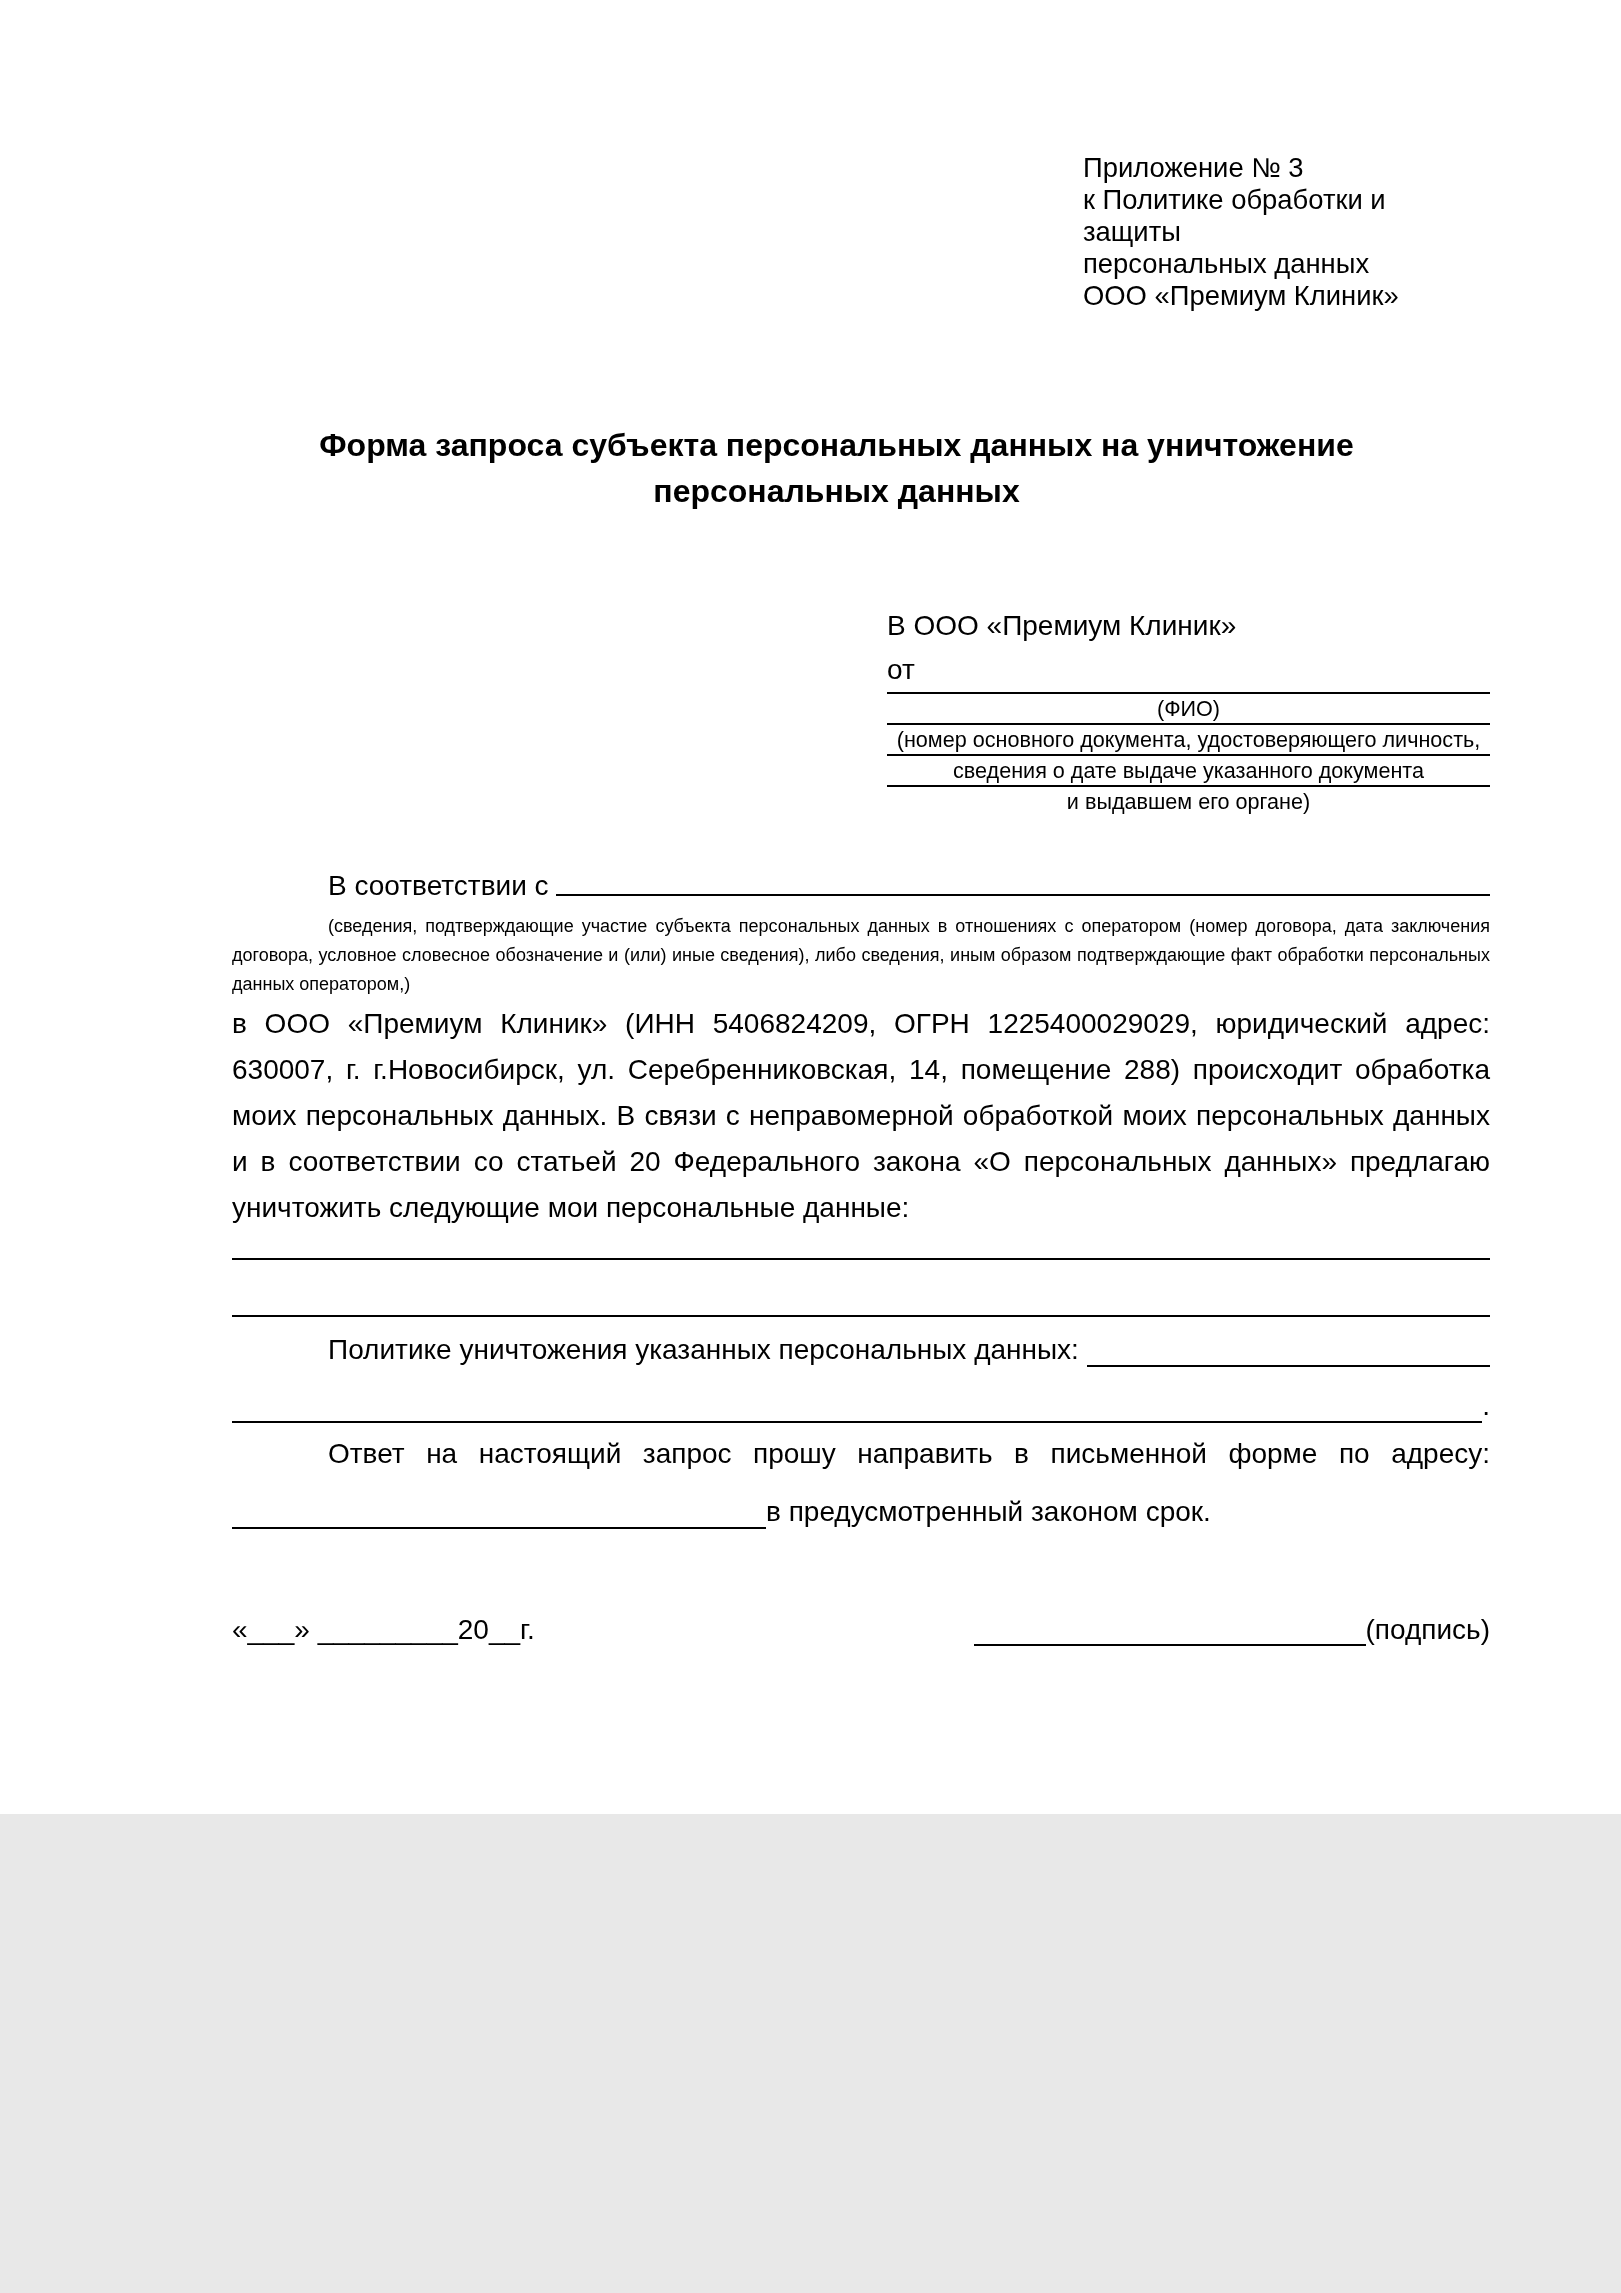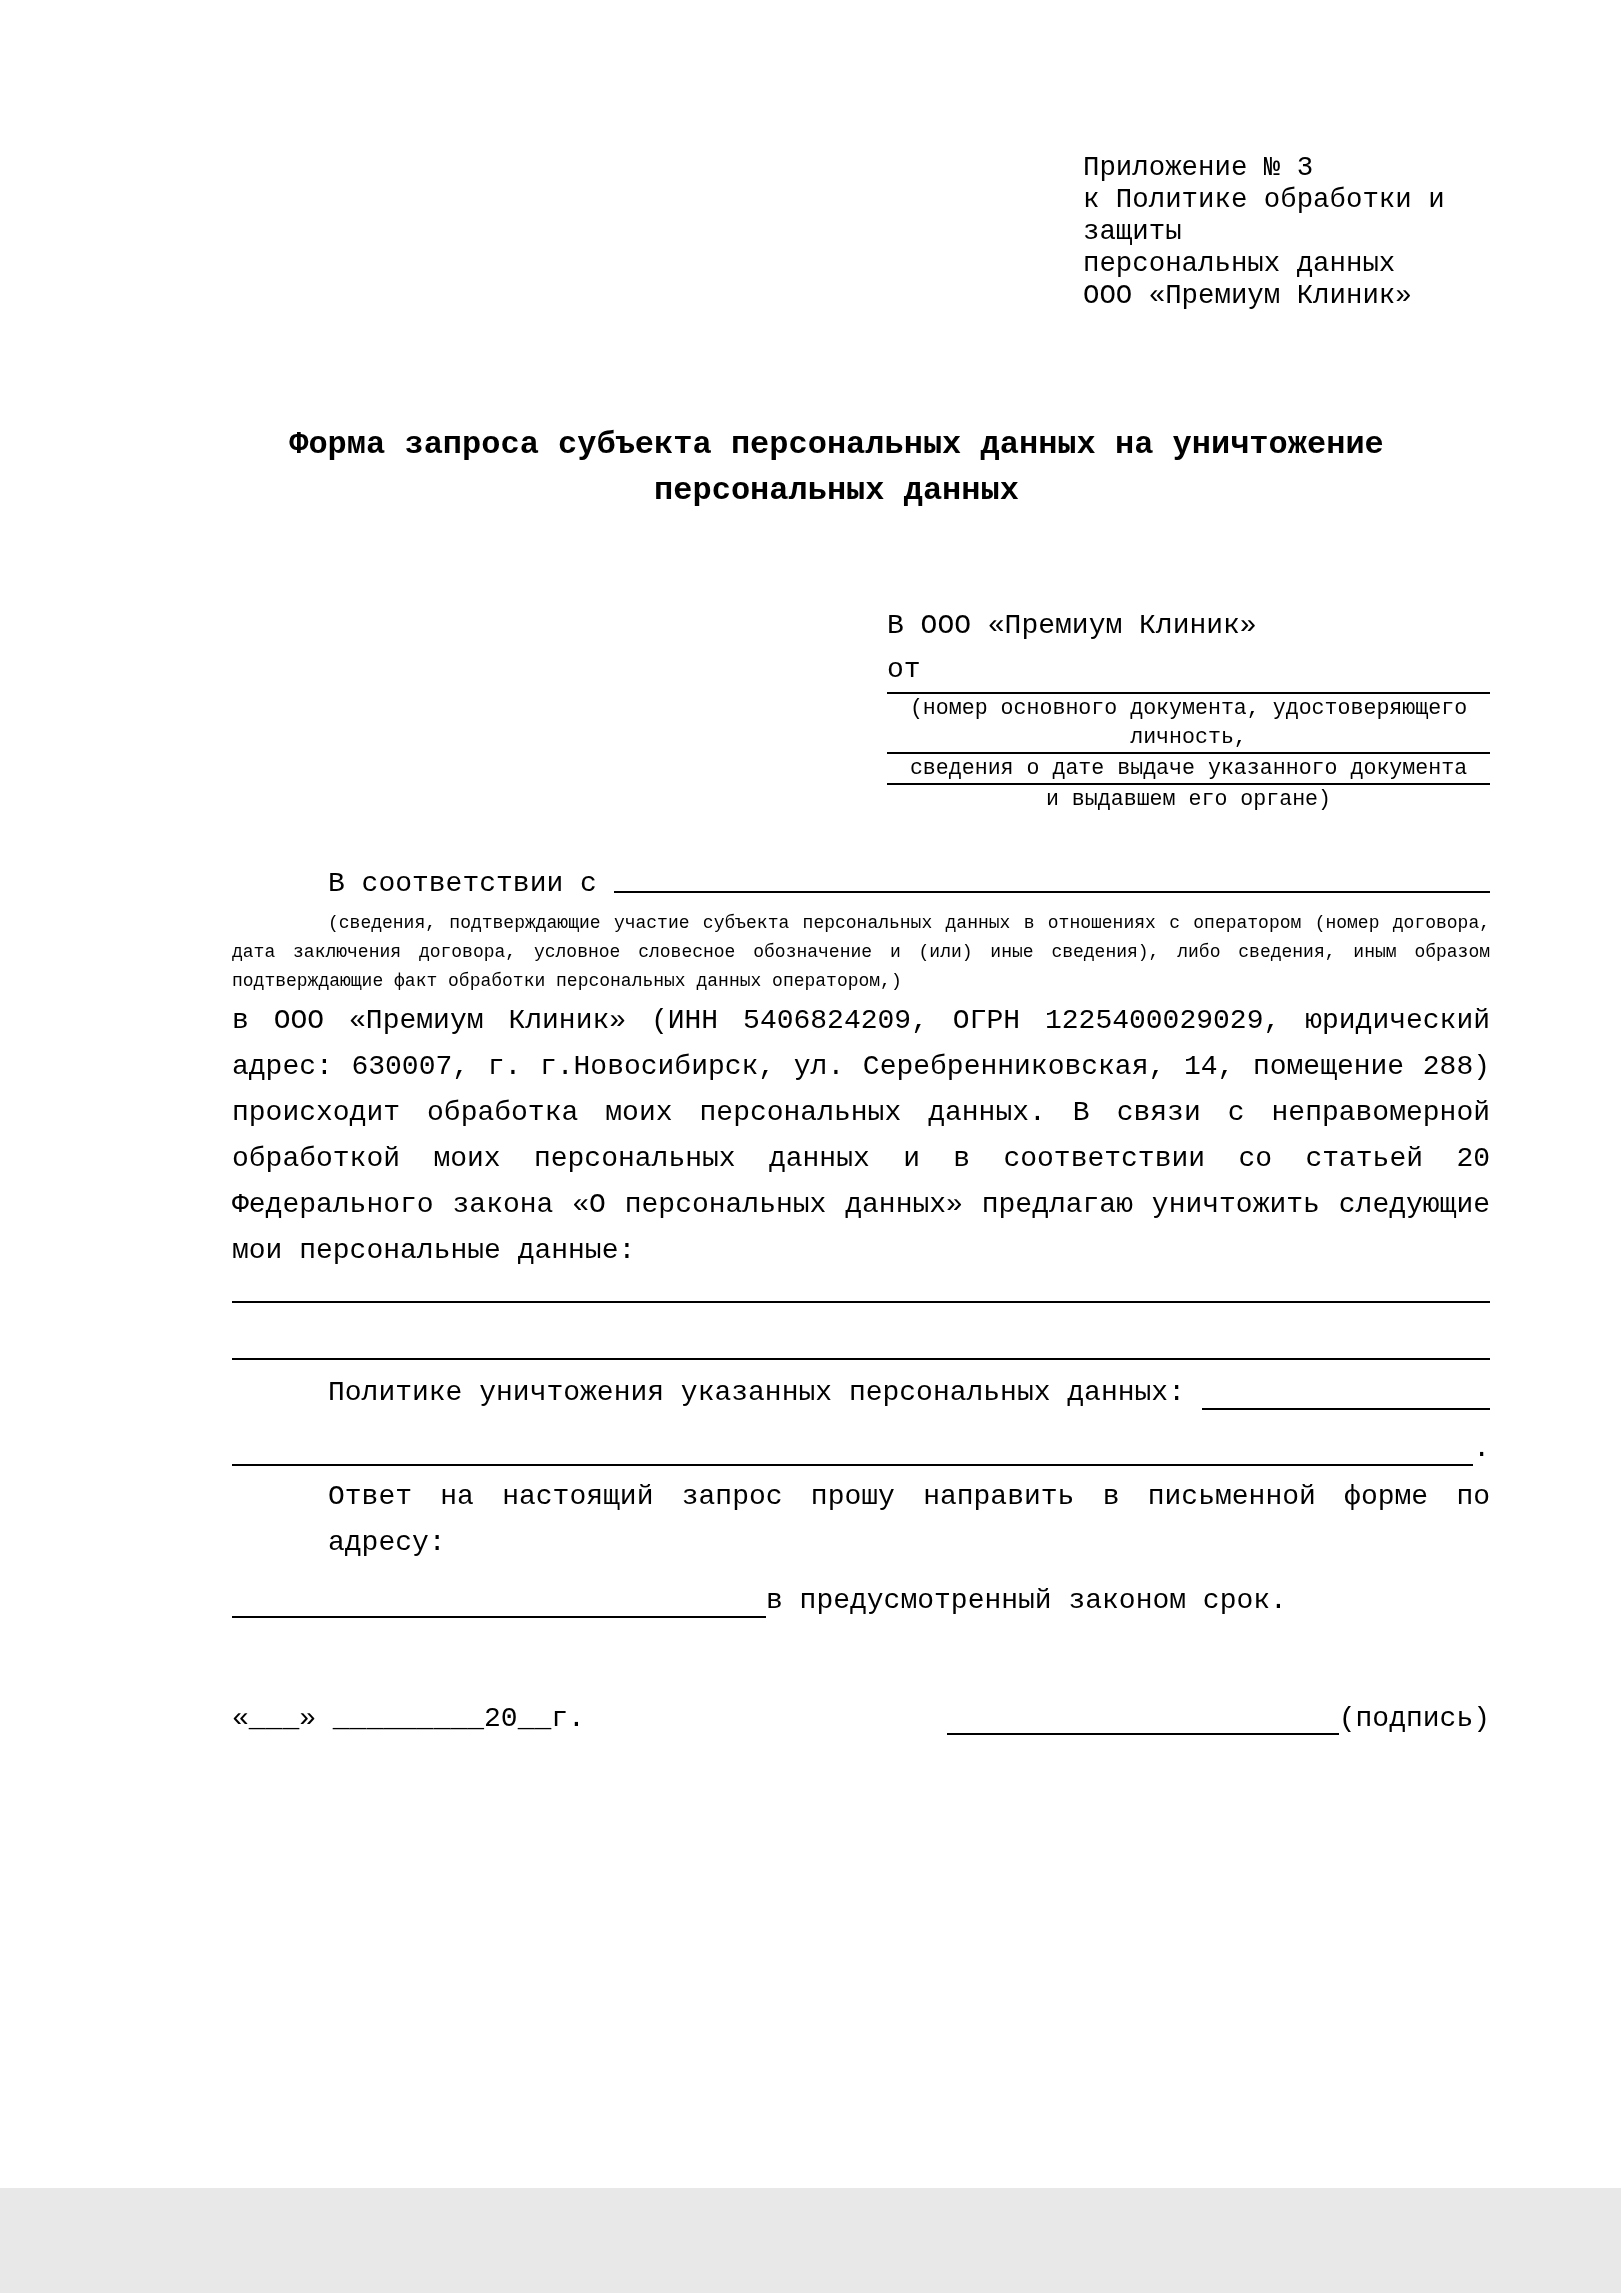--- a/index.html
+++ b/index.html
@@ -1,23 +1,23 @@
 <!DOCTYPE html>
 <html lang="ru"><head>
 <meta charset="utf-8">
 <style>
   html,body{margin:0;padding:0;background:#e8e8e8;}
   .page{
     position:relative;
-    width:1621px;height:2188px;
+    width:1621px;height:1814px;
     margin:0 auto;
     background:#ffffff;
     box-sizing:border-box;
     padding:152px 131px 0 232px;
-    font-family:Liberation Mono, monospace;
+    font-family:Liberation Sans, sans-serif;
     font-size:28px;color:#000;
   }
   
   .hdr{margin-left:851px;font-size:27.4px;line-height:32px;}
   
   .title{
     margin:110px 0 0 -49px;
     text-align:center;
     font-weight:bold;
     font-size:32px;line-height:46px;
@@ -71,20 +71,24 @@
 
   <div class="title">
     <div>Форма запроса субъекта персональных данных на уничтожение</div>
     <div>персональных данных</div>
   </div>
 
   <div class="addr">
     <div>В ООО «Премиум Клиник»</div>
     <div>от</div>
 
+    <div class="fld">
+      <span class="fld-line"></span>
+      <span class="fld-cap">(ФИО)</span>
+    </div>
 
     <div class="fld gap28">
       <span class="fld-line"></span>
       <span class="fld-cap">(номер основного документа, удостоверяющего личность,</span>
     </div>
 
     <div class="fld gap42">
       <span class="fld-line"></span>
       <span class="fld-cap">сведения о дате выдаче указанного документа</span>
     </div>

